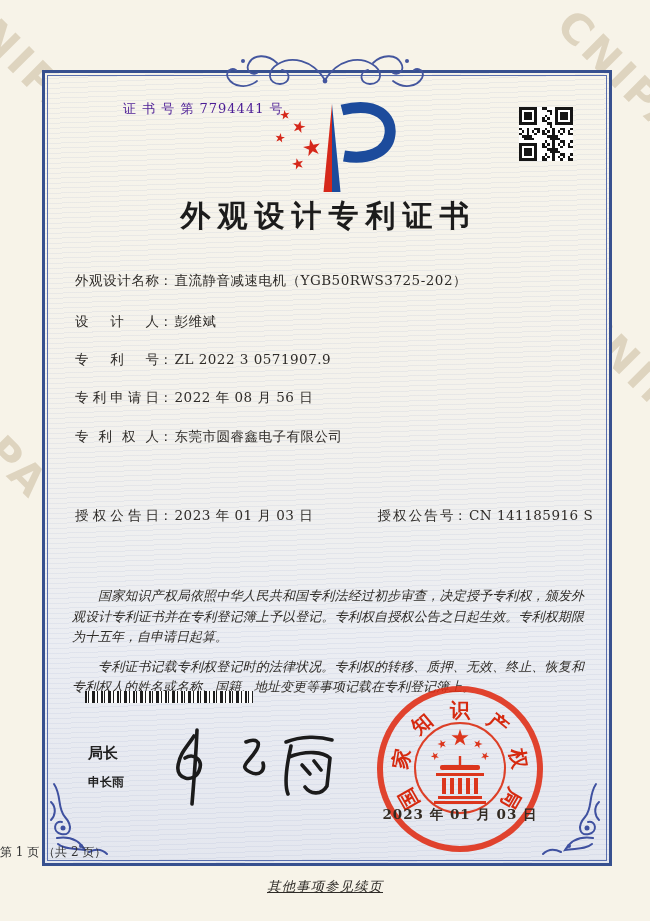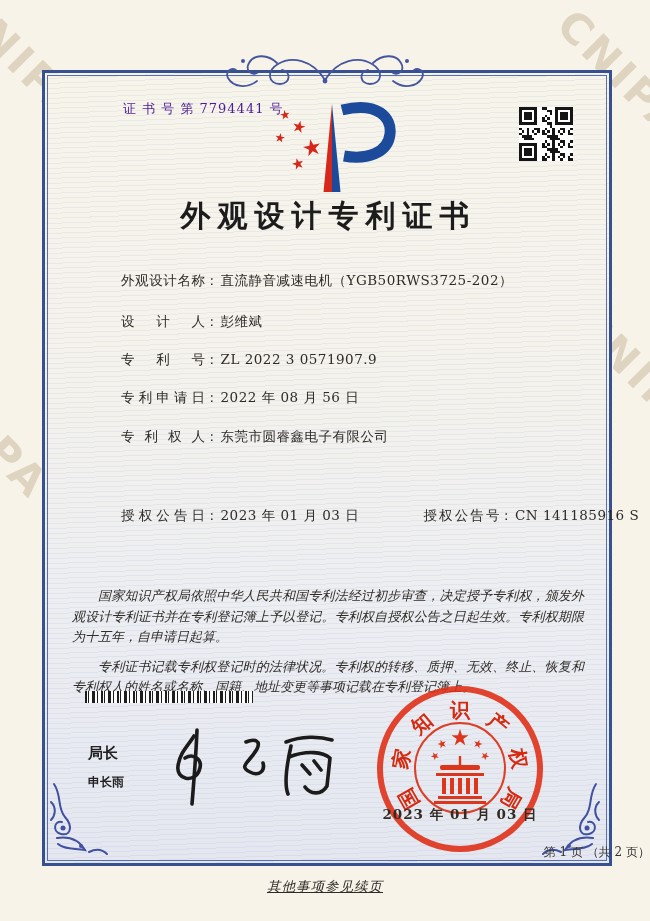--- a/index.html
+++ b/index.html
@@ -22,21 +22,21 @@
   .corner-flourish{position:absolute;}
 
   .cert-no{position:absolute;left:75px;top:100px;font-size:13px;color:#4c1d95;letter-spacing:1px;margin-left:48px;}
 
   .logo{position:absolute;left:268px;top:100px;}
   .qr{position:absolute;left:519px;top:107px;width:54px;height:54px;}
 
   .title{position:absolute;left:0;top:196px;width:650px;text-align:center;font-size:30px;font-weight:bold;
          color:#1c1c1c;letter-spacing:7px;text-indent:7px;}
 
-  .frow{position:absolute;left:75px;font-size:13.5px;color:#2e2b28;white-space:nowrap;margin-left:46px;}
+  .frow{position:absolute;left:75px;font-size:13.5px;color:#2e2b28;white-space:nowrap;}
   .flabel{display:inline-block;width:84px;text-align:justify;text-align-last:justify;vertical-align:top;}
   .fcolon{display:inline-block;margin:0 2px 0 0;}
   .fvalue{letter-spacing:0.5px;}
   .grant-pair2{display:inline-block;margin-left:60px;}
   .grant-pair2 .flabel{width:76px;}
 
   .paras{position:absolute;left:72px;top:538px;width:512px;font-size:13px;line-height:20.5px;
          color:#2f2c28;text-align:justify;font-style:italic;margin-top:48px;}
   .paras p{margin:0 0 9px 0;text-indent:2em;}
 
@@ -49,21 +49,21 @@
   .signature-svg{position:absolute;left:160px;top:726px;}
 
   .seal{position:absolute;left:377px;top:686px;width:166px;height:166px;border-radius:50%;
         border:6px solid rgba(223,43,18,0.88);box-sizing:border-box;}
   .seal-char{position:absolute;left:50%;top:50%;font-size:20px;font-weight:bold;color:#d62a10;
         font-family:"DejaVu Serif","Liberation Serif",serif;}
   .emblem{position:absolute;left:29px;top:24px;}
   .seal-date{position:absolute;left:377px;top:806px;width:166px;text-align:center;font-size:13.5px;
         color:#322b23;letter-spacing:1px;font-weight:600;}
 
-  .page-info{position:absolute;left:0;top:844px;width:650px;text-align:right;font-size:12px;color:#333;}
+  .page-info{position:absolute;left:0;top:844px;width:650px;text-align:left;font-size:12px;color:#333;}
   .cont-note{position:absolute;left:0;top:878px;width:650px;text-align:center;font-size:13.5px;
         color:#2f2c28;font-style:italic;letter-spacing:1px;text-decoration:underline;}
 </style>
 </head>
 <body>
 
 <div class="page">
 
   <div class="wm" style="left:-20px;top:-15px;">CNIPA</div>
   <div class="wm" style="left:582px;top:0px;">CNIPA</div>

